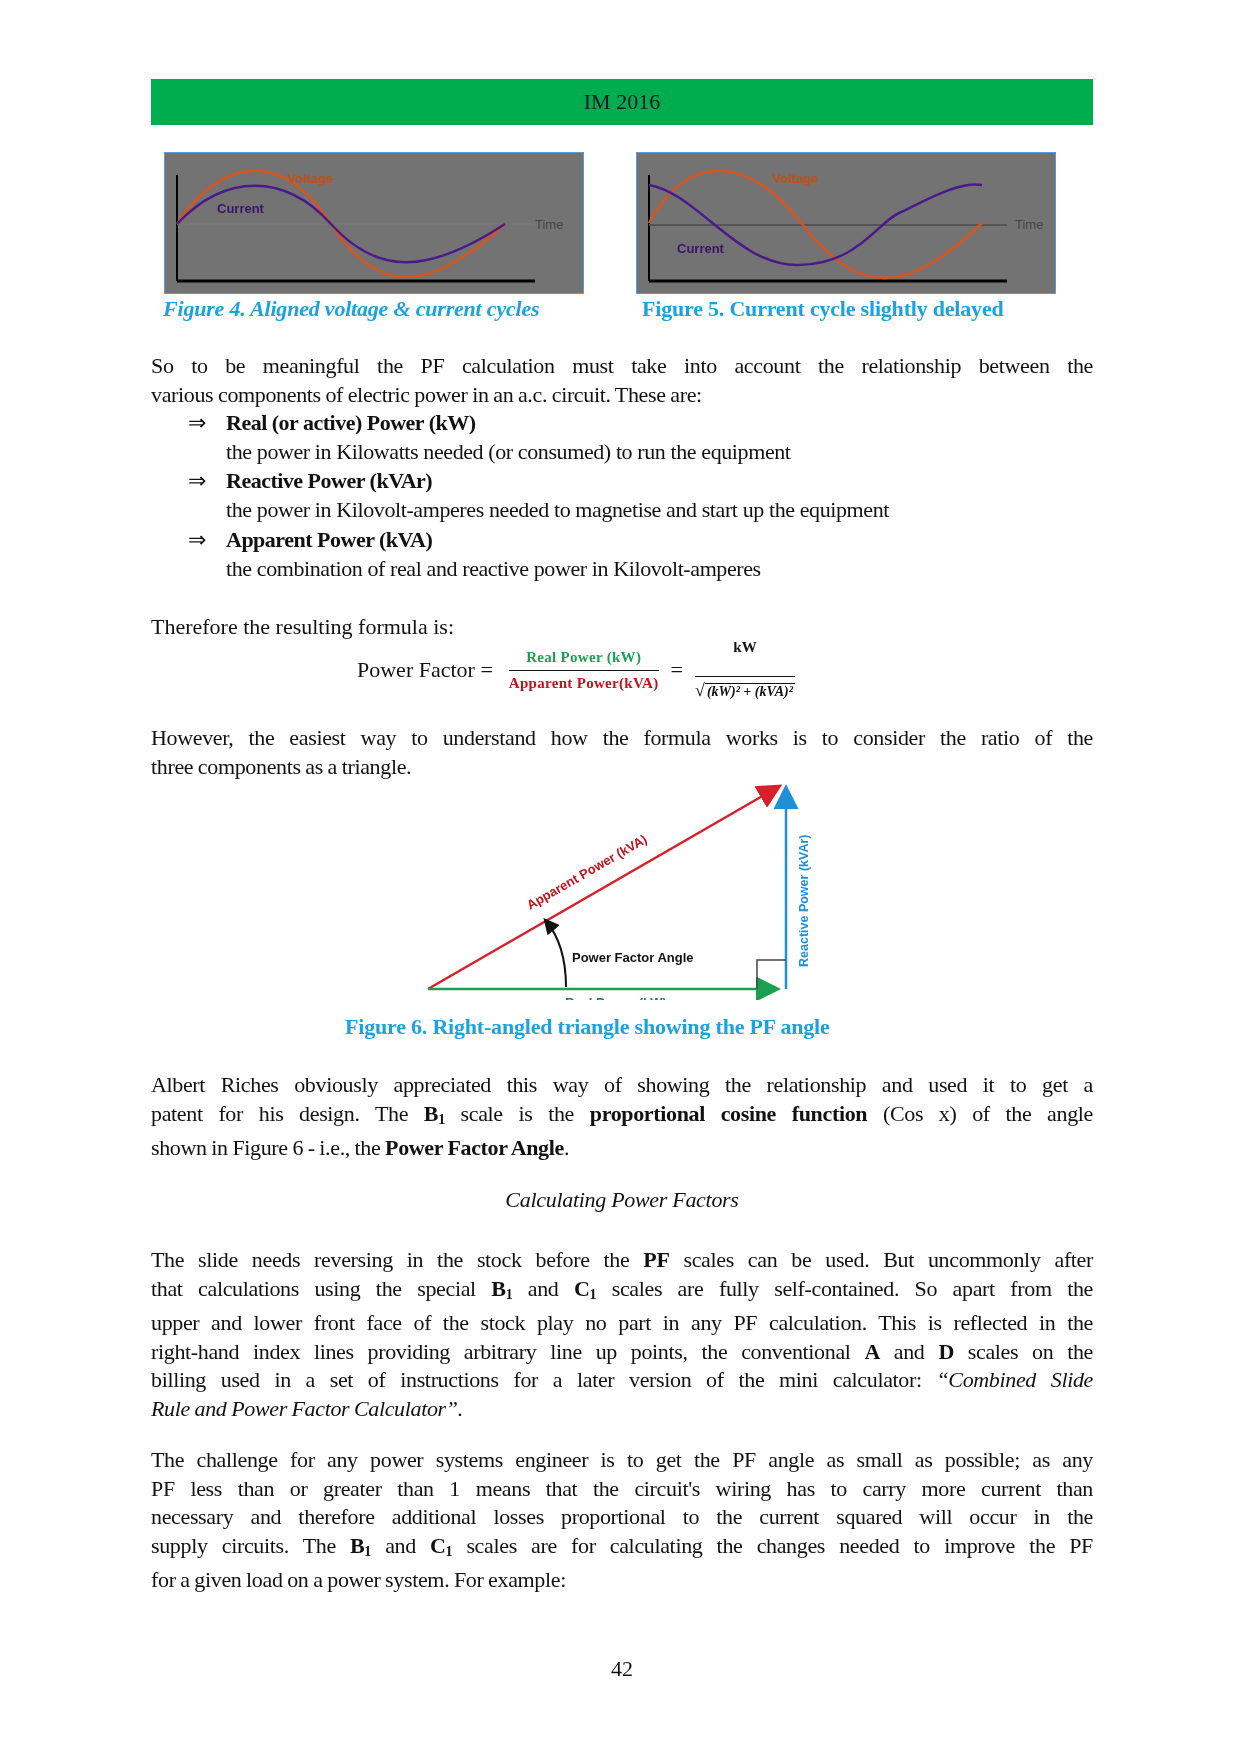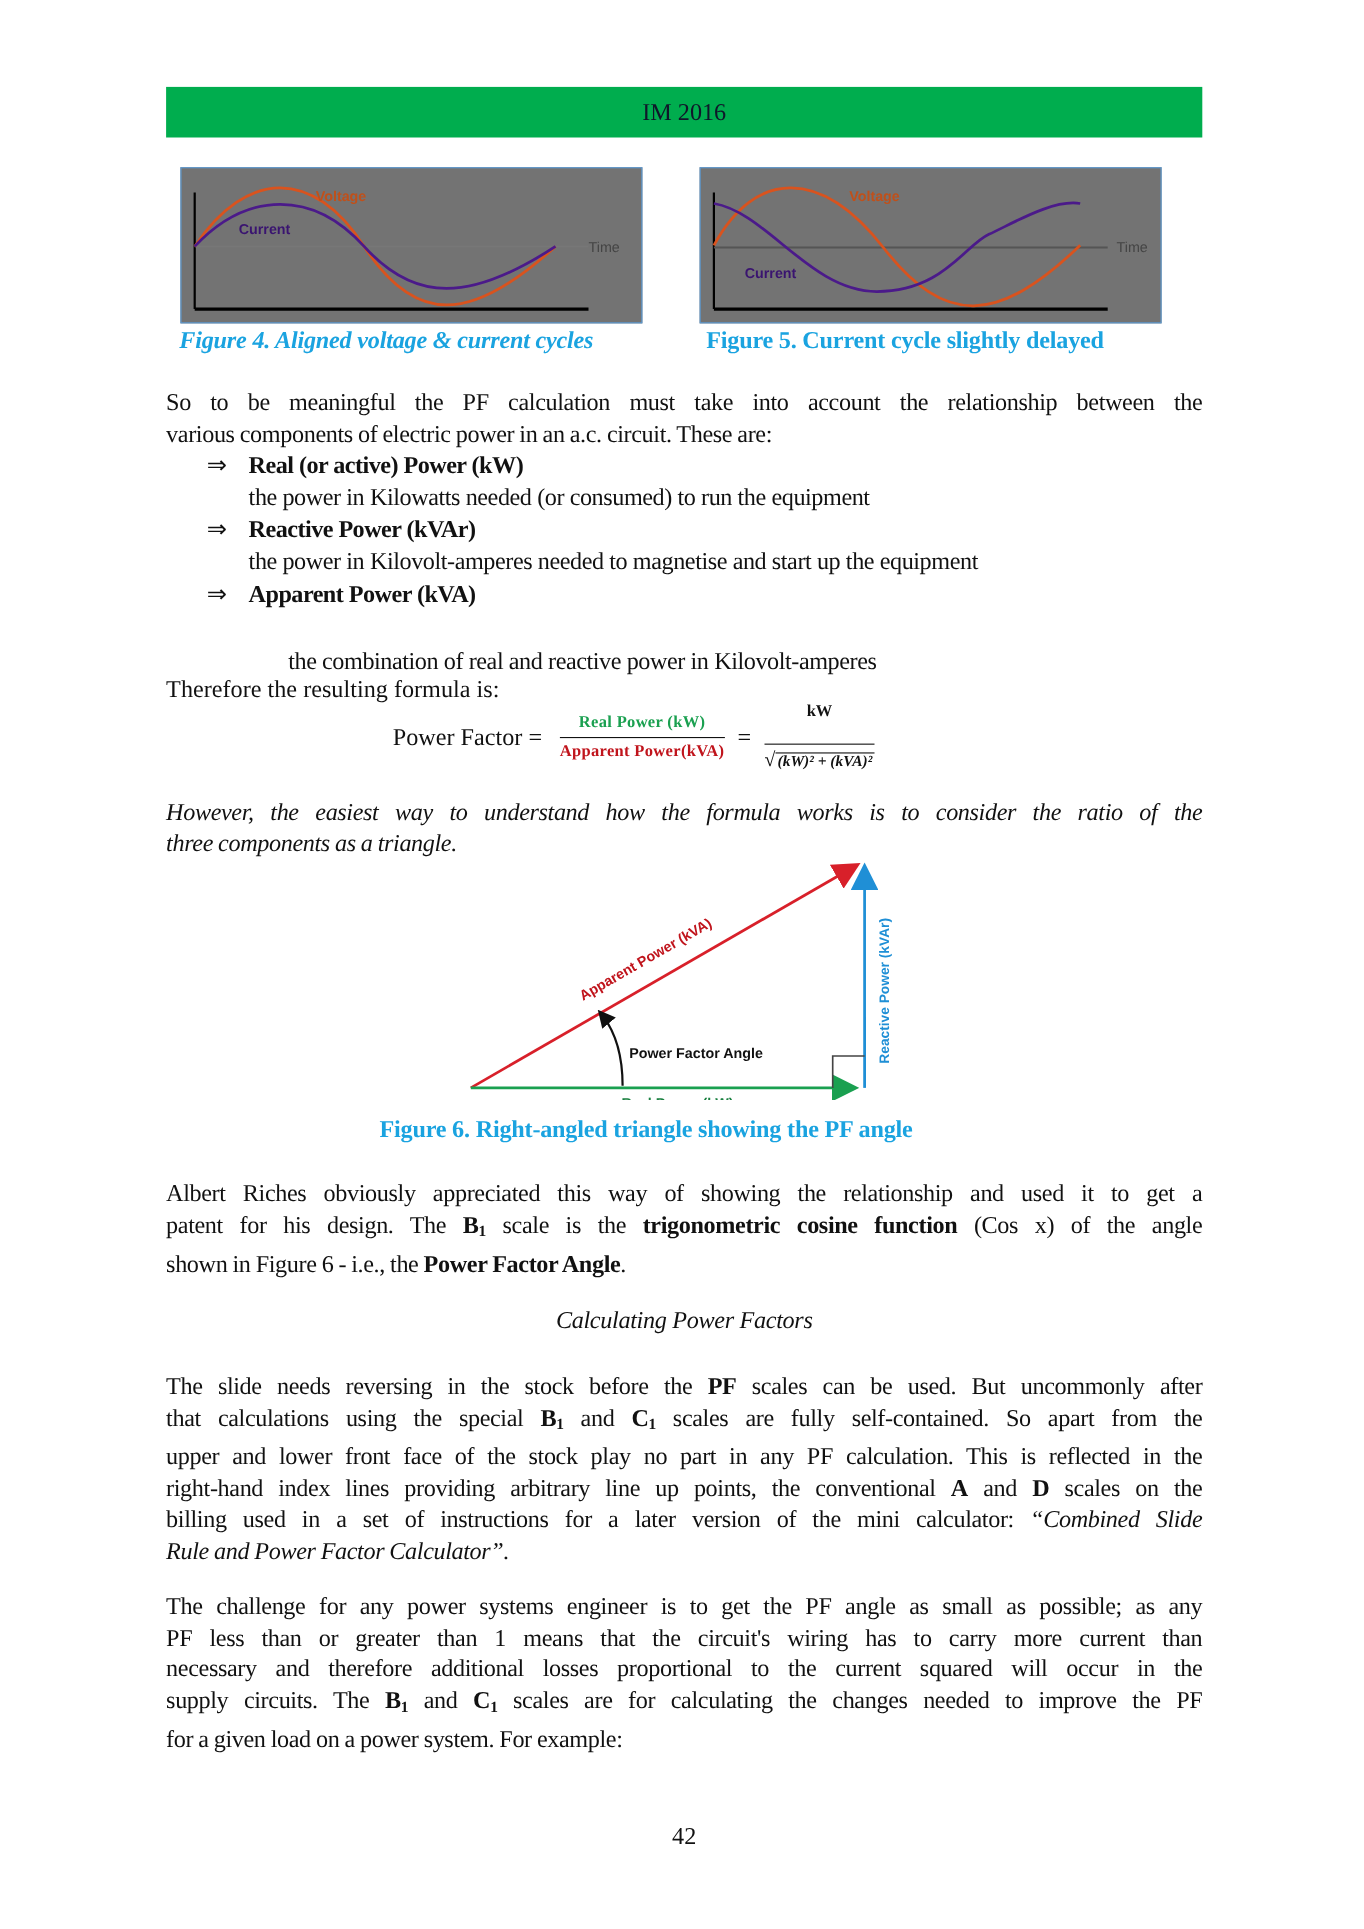--- a/index.html
+++ b/index.html
@@ -68,40 +68,40 @@
   <span class="bullet-arrow" style="top:410px;">⇒</span>
   <span class="bullet-title" style="top:410px;">Real (or active) Power (kW)</span>
   <span class="bullet-desc" style="top:439px;">the power in Kilowatts needed (or consumed) to run the equipment</span>
 
   <span class="bullet-arrow" style="top:468px;">⇒</span>
   <span class="bullet-title" style="top:468px;">Reactive Power (kVAr)</span>
   <span class="bullet-desc" style="top:497px;">the power in Kilovolt-amperes needed to magnetise and start up the equipment</span>
 
   <span class="bullet-arrow" style="top:527px;">⇒</span>
   <span class="bullet-title" style="top:527px;">Apparent Power (kVA)</span>
-  <span class="bullet-desc" style="top:588px;margin-left:36px;">the combination of real and reactive power in Kilovolt-amperes</span>
+  <span class="bullet-desc" style="top:556px;">the combination of real and reactive power in Kilovolt-amperes</span>
 </div>
 
 <div class="abs" style="left:151px;top:614px;font-size:22px;">Therefore the resulting formula is:</div>
 <div class="abs" style="left:357px;top:640px;height:60px;display:flex;align-items:center;">
   <span style="font-size:22px;margin-right:16px;">Power Factor =</span>
   <span class="frac">
     <span class="num-green" style="display:block;padding:0 10px 4px;border-bottom:1.5px solid #111;">Real Power (kW)</span>
     <span class="den-red" style="display:block;padding-top:4px;">Apparent Power(kVA)</span>
   </span>
   <span style="font-size:22px;margin:0 12px;">=</span>
   <span class="frac">
     <span style="display:block;font-weight:bold;font-size:15px;padding-bottom:20px;border-bottom:1.5px solid #111;">kW</span>
     <span style="display:block;padding-top:3px;font-size:14px;font-style:italic;font-weight:bold;">
       <span style="font-style:normal;font-weight:normal;font-size:18px;">√</span><span style="border-top:1.5px solid #111;padding:0 2px;">(kW)² + (kVA)²</span>
     </span>
   </span>
 </div>
 
-<div class="abs para" style="top:724px;font-style:italic;">
+<div class="abs para" style="top:724px;">
   <span class="line jl">However, the easiest way to understand how the formula works is to consider the ratio of the</span>
   <span class="line">three components as a triangle.</span>
 </div>
 
 <div class="abs" style="left:420px;top:775px;width:400px;height:225px;">
   <svg width="400" height="225" viewBox="0 0 400 225">
     <defs>
       <marker id="ar" markerWidth="10" markerHeight="10" refX="8" refY="5" orient="auto">
           <path d="M0,0 L10,5 L0,10 z" fill="#d8202a"></path>
         </marker>
@@ -123,21 +123,21 @@
     <text x="110" y="135" font-size="13" font-weight="bold" fill="#c0141c" transform="rotate(-30 110 135)">Apparent Power (kVA)</text>
     <text x="152" y="187" font-size="13" font-weight="bold" fill="#111">Power Factor Angle</text>
     <text x="388" y="192" font-size="12.5" font-weight="bold" fill="#1f8fd6" transform="rotate(-90 388 192)">Reactive Power (kVAr)</text>
     <text x="145" y="232" font-size="13" font-weight="bold" fill="#1a8040">Real Power (kW)</text>
   </svg>
 </div>
 <div class="abs caption" style="left:345px;top:1014px;">Figure 6. Right-angled triangle showing the PF angle</div>
 
 <div class="abs para" style="top:1071px;">
   <span class="line jl">Albert Riches obviously appreciated this way of showing the relationship and used it to get a</span>
-  <span class="line jl"><span>patent for his design. The </span><b>B</b><span class="sub">1</span><span> scale is the </span><b>trigonometric cosine function</b><span> (Cos x) of the angle</span></span>
+  <span class="line jl"><span>patent for his design. The </span><b>B</b><span class="sub">1</span><span> scale is the </span><b>proportional cosine function</b><span> (Cos x) of the angle</span></span>
   <span class="line"><span>shown in Figure 6 - i.e., the </span><b>Power Factor Angle</b><span>.</span></span>
 </div>
 
 <div class="abs center" style="left:151px;width:942px;top:1187px;font-size:22px;font-style:italic;letter-spacing:-0.3px;">Calculating Power Factors</div>
 
 <div class="abs para" style="top:1246px;">
   <span class="line jl"><span>The slide needs reversing in the stock before the </span><b>PF</b><span> scales can be used. But uncommonly after</span></span>
   <span class="line jl"><span>that calculations using the special </span><b>B</b><span class="sub">1</span><span> and </span><b>C</b><span class="sub">1</span><span> scales are fully self-contained. So apart from the</span></span>
   <span class="line jl">upper and lower front face of the stock play no part in any PF calculation. This is reflected in the</span>
   <span class="line jl"><span>right-hand index lines providing arbitrary line up points, the conventional </span><b>A</b><span> and </span><b>D</b><span> scales on the</span></span>

